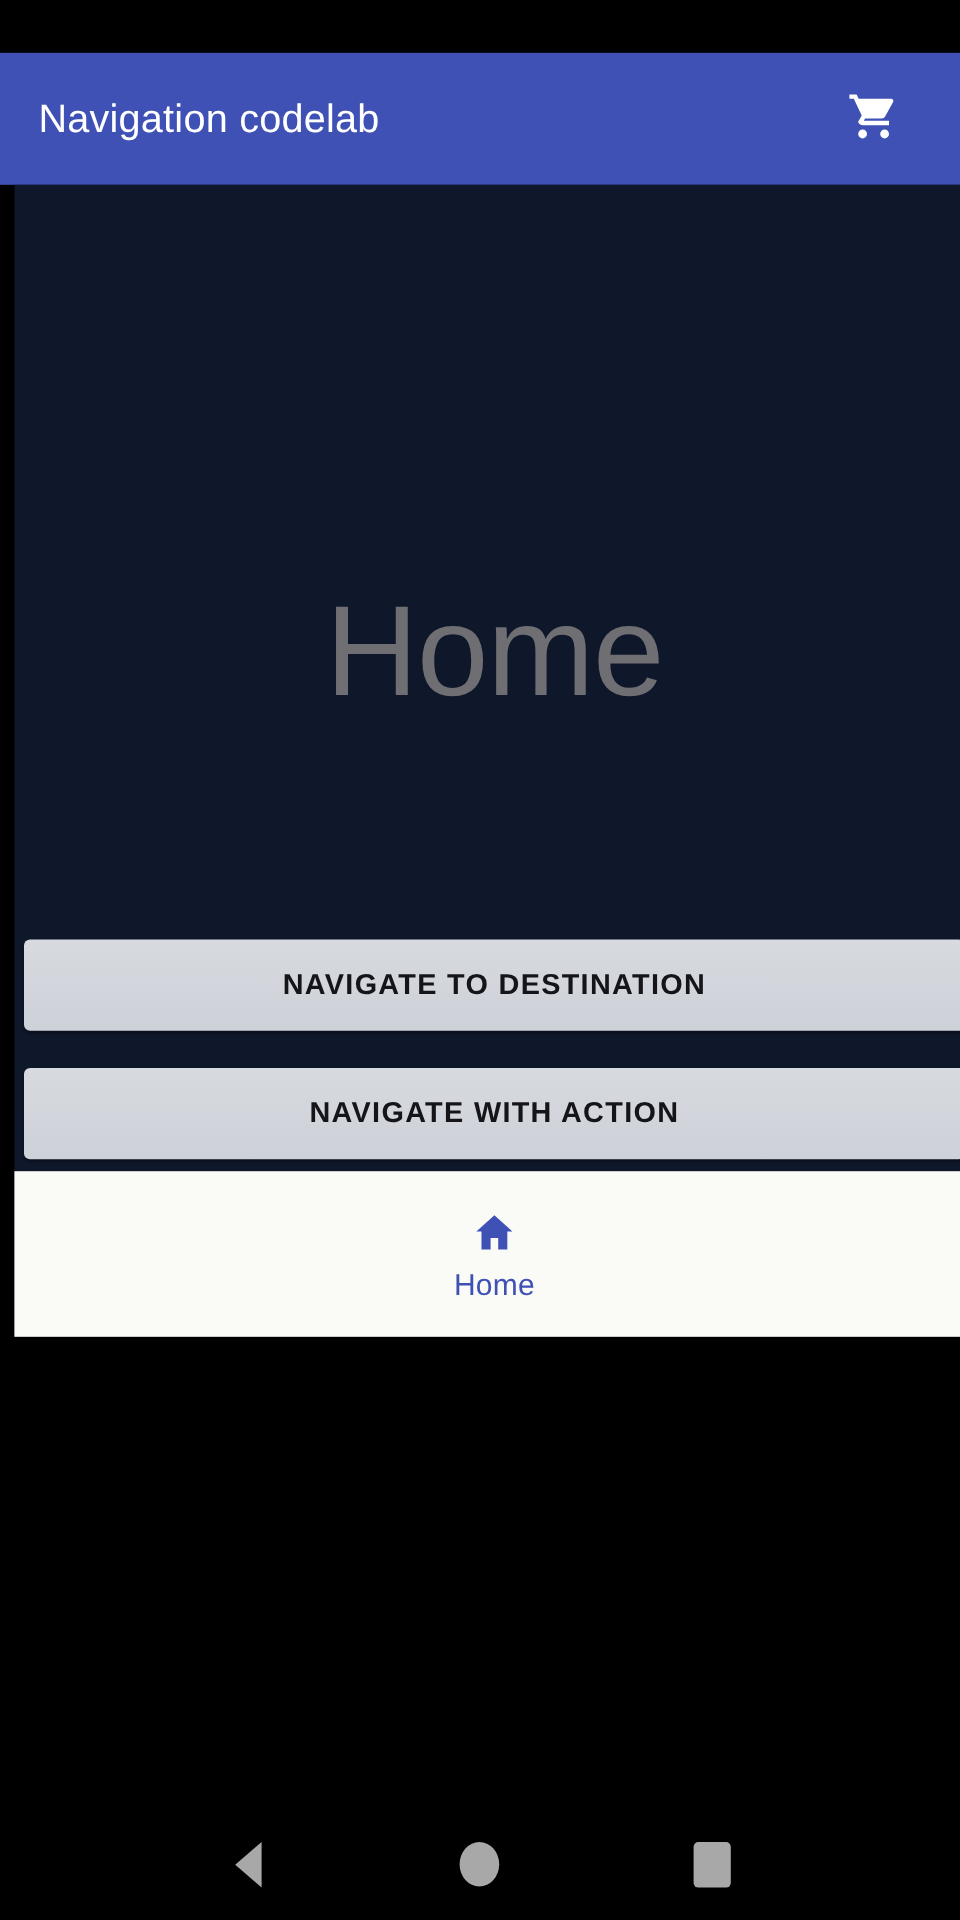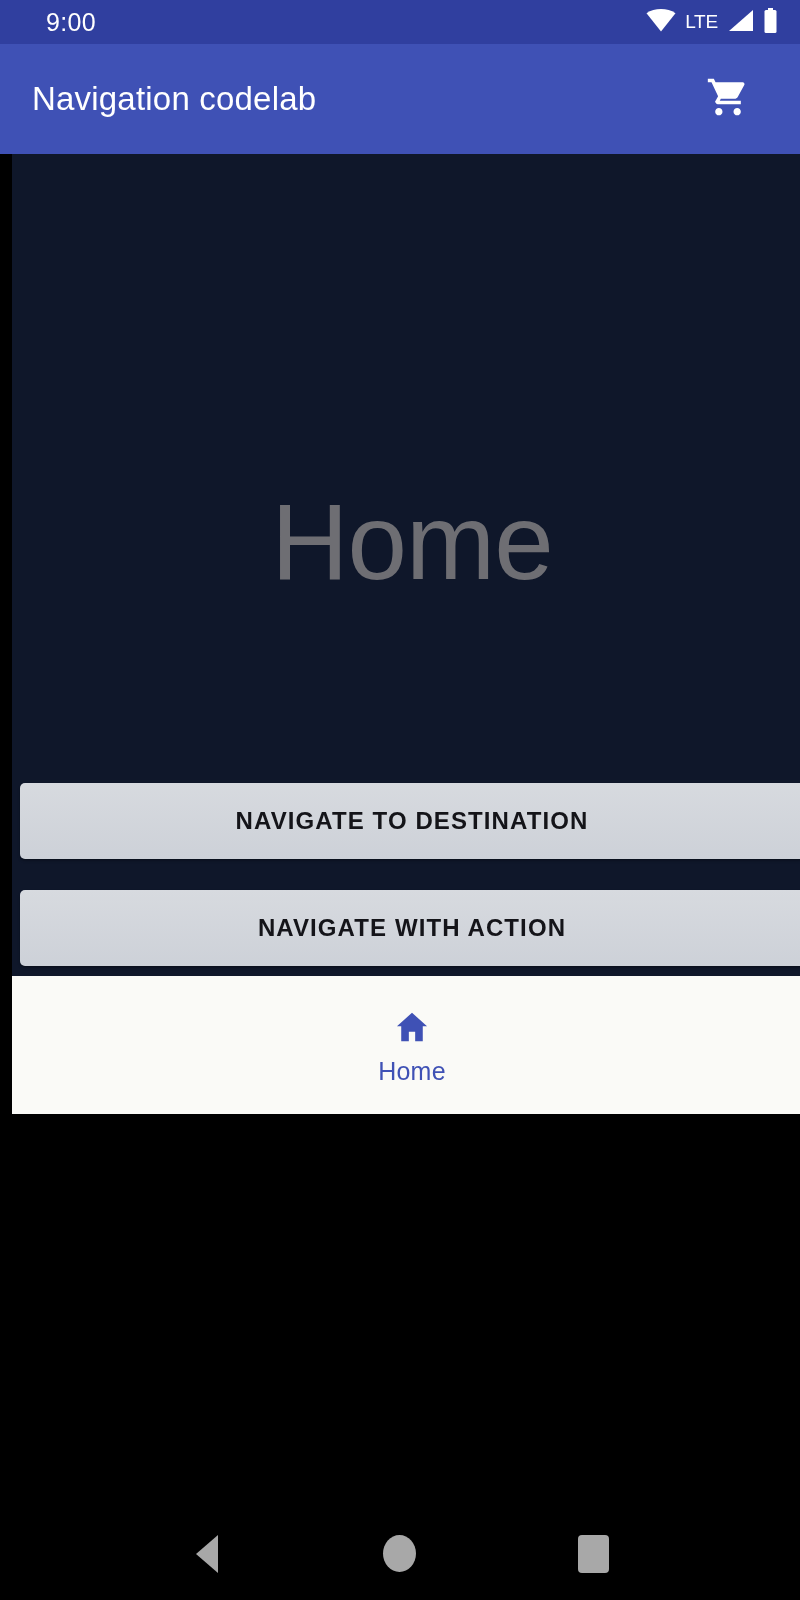--- a/index.html
+++ b/index.html
@@ -85,42 +85,20 @@
   .sys-btn { width:70px; height:70px; display:flex; align-items:center; justify-content:center; cursor:pointer; }
   .sys-back { width:0; height:0; border-top:19px solid transparent; border-bottom:19px solid transparent; border-right:22px solid #A8A8A8; }
   .sys-home { width:33px; height:37px; background:#A8A8A8; border-radius:50%; }
   .sys-recent { width:31px; height:38px; background:#A8A8A8; border-radius:4px; }
 </style>
 </head>
 <body>
 
 <div id="phone">
 
-  <div class="status-bar">
-    <div class="status-time">9:00</div>
-    <div class="status-icons">
-      <span>
-        <svg width="30" height="23" viewBox="0 0 30 23">
-            <path d="M15 22.5 L0.5 4.2 C4.6 1.4 9.7 0 15 0 C20.3 0 25.4 1.4 29.5 4.2 Z" fill="#fff"></path>
-          </svg>
-      </span>
-      <span class="lte-text">LTE</span>
-      <span>
-        <svg width="27" height="23" viewBox="0 0 27 23">
-            <path d="M26 1 L26 22 L2 22 Z" fill="#fff"></path>
-          </svg>
-      </span>
-      <span>
-        <svg width="15" height="25" viewBox="0 0 15 25">
-          <rect x="5" y="0" width="5" height="2.5" fill="#fff"></rect>
-          <rect x="1.5" y="2" width="12" height="23" rx="1.5" fill="#fff"></rect>
-        </svg>
-      </span>
-    </div>
-  </div>
 
   <div class="app-bar">
     <div class="app-title">Navigation codelab</div>
     <div class="cart-btn">
       <span>
         <svg width="44" height="44" viewBox="0 0 24 24" fill="#fff">
           <path d="M7 18c-1.1 0-1.99.9-1.99 2S5.9 22 7 22s2-.9 2-2-.9-2-2-2zm10 0c-1.1 0-1.99.9-1.99 2s.89 2 1.99 2 2-.9 2-2-.9-2-2-2zM7.17 14.75l.03-.12.9-1.63h7.45c.75 0 1.41-.41 1.75-1.03l3.58-6.49A.996.996 0 0 0 20.01 4H5.21l-.94-2H1v2h2l3.6 7.59-1.35 2.44C4.52 14.37 5.48 16 7 16h12v-2H7.42c-.14 0-.25-.11-.25-.25z"></path>
         </svg>
       </span>
     </div>

